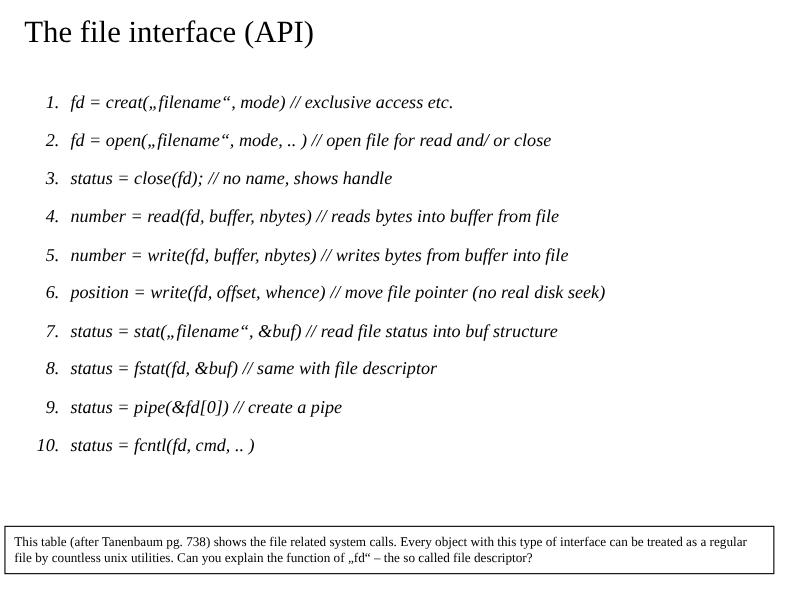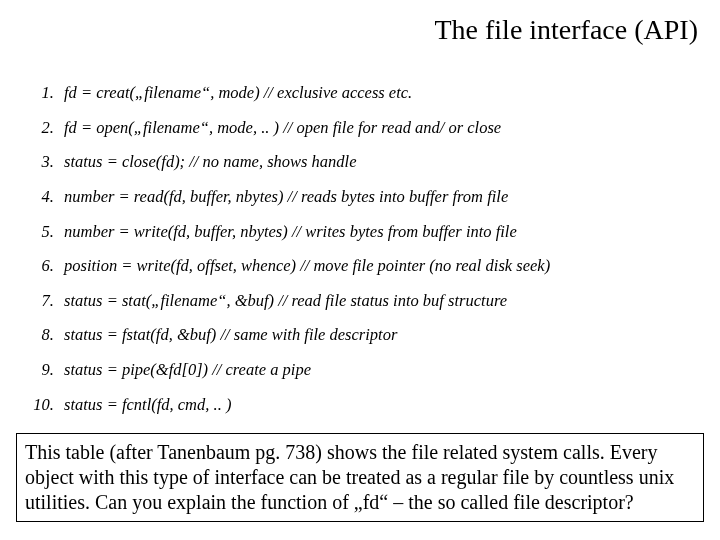--- a/index.html
+++ b/index.html
@@ -12,43 +12,43 @@
     color: #000;
   }
   .page {
     width: 720px;
     height: 540px;
     box-sizing: border-box;
     padding: 14px 22px 0 22px;
     position: relative;
   }
   .title {
-    text-align: right;
+    text-align: left;
     font-size: 28px;
     margin: 0 0 30px 0;
     font-weight: normal;
   }
   ol.api-list {
     margin: 0 0 0 8px;
     padding: 0 0 0 28px;
     font-size: 16.5px;
     font-style: italic;
   }
   ol.api-list li {
     padding: 7px 0 7px 6px;
     line-height: 1.25;
   }
   .footnote {
     position: absolute;
-    left: 16px;
+    left: 4px;
     right: 16px;
     bottom: 18px;
     border: 1px solid #000;
     padding: 6px 8px 6px 8px;
-    font-size: 20px;
+    font-size: 12px;
     line-height: 1.25;
   }
 </style>
 </head>
 <body>
 
 <div class="page">
   <h1 class="title">The file interface (API)</h1>
 
   <ol class="api-list">

